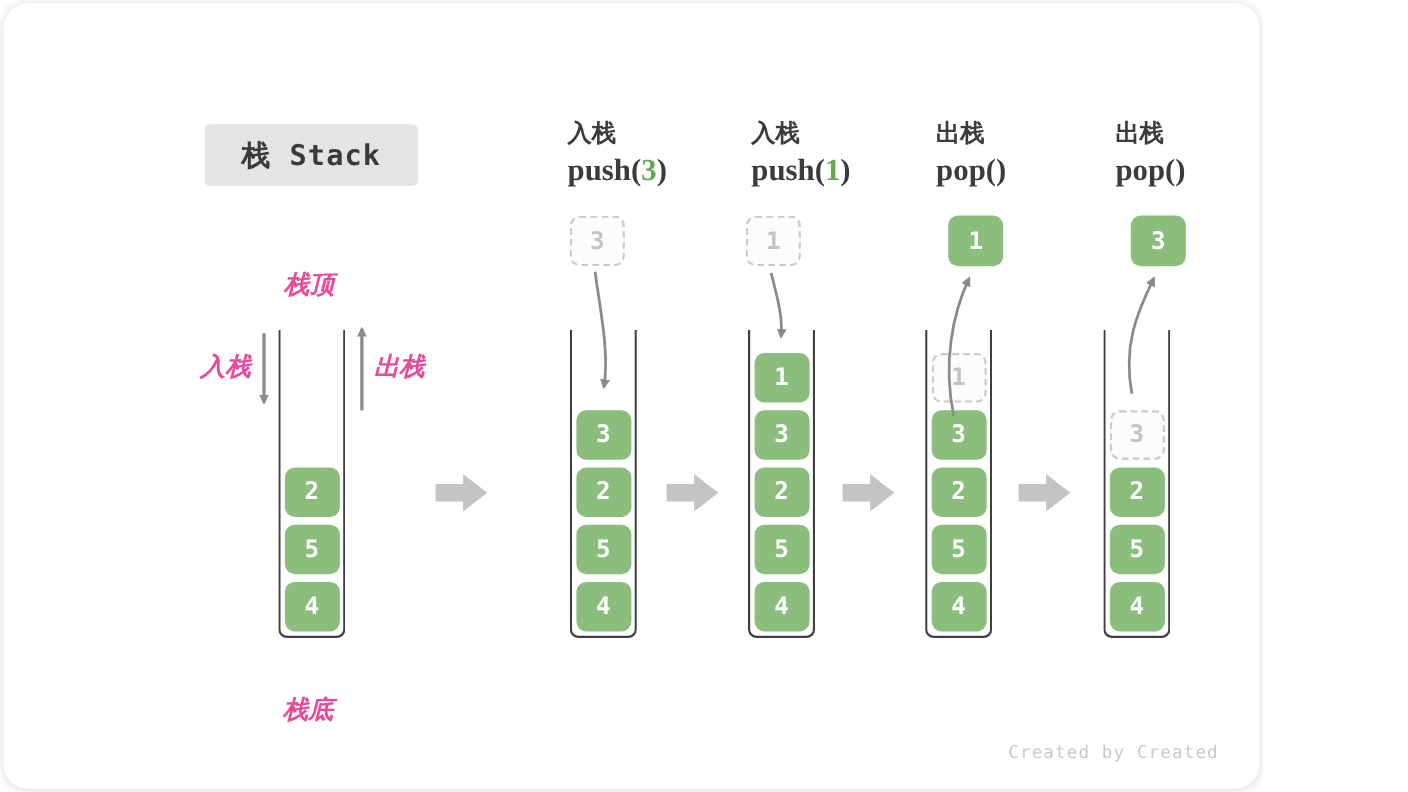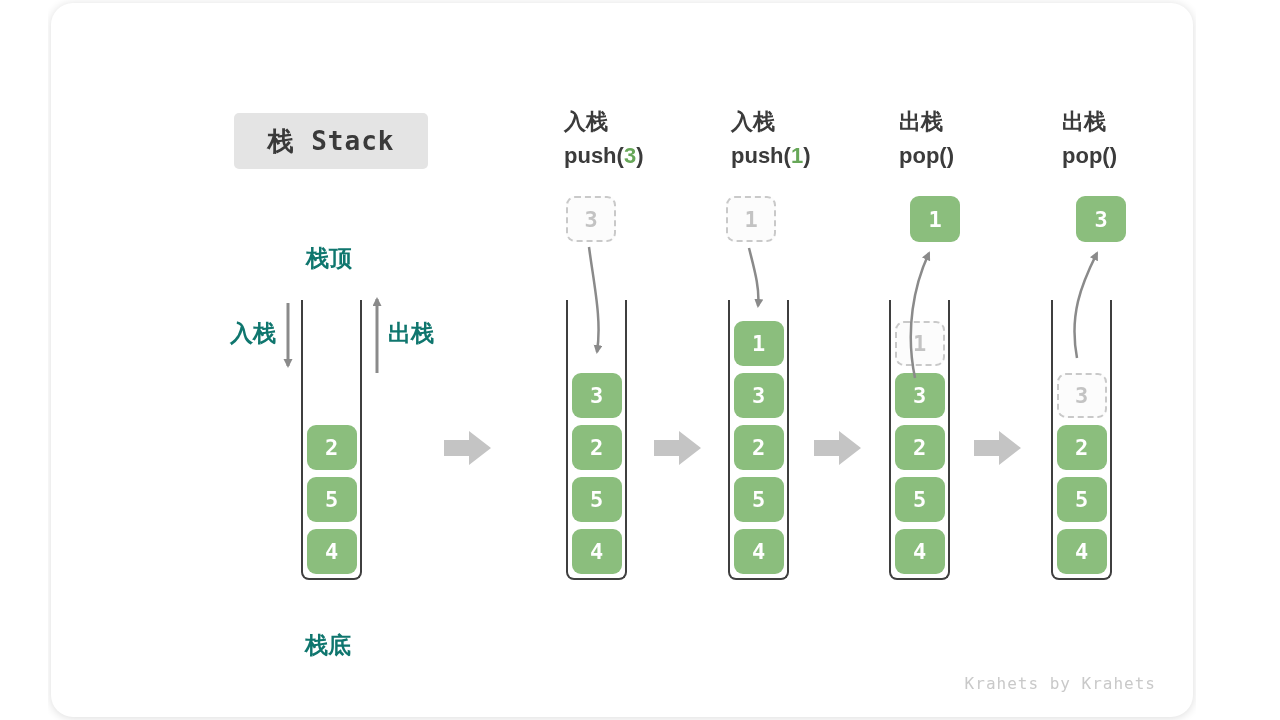--- a/index.html
+++ b/index.html
@@ -1,48 +1,48 @@
 <!DOCTYPE html>
 <html><head>
 <meta charset="utf-8">
 <style>
   html,body{margin:0;padding:0;background:#ffffff;}
   .canvas{position:relative;width:1148px;height:720px;overflow:hidden;
-    font-family:"DejaVu Sans","Liberation Sans",sans-serif;margin-left:48px;}
+    font-family:"DejaVu Sans","Liberation Sans",sans-serif;}
   .card{position:absolute;left:3px;top:3px;right:3px;bottom:3px;background:#ffffff;
     border-radius:22px;box-shadow:0 1px 10px rgba(0,0,0,0.14);}
   
   .title-badge{position:absolute;left:186px;top:113px;width:194px;height:56px;
     background:#e4e4e4;border-radius:5px;display:flex;align-items:center;justify-content:center;
     font-family:"DejaVu Sans Mono","Liberation Mono",monospace;
     font-size:26px;font-weight:600;color:#3a3a3a;letter-spacing:1px;}
   
   .op{position:absolute;top:106px;}
   .op-cn{font-size:22px;font-weight:600;color:#3b3b3b;line-height:32px;}
-  .op-code{font-family:Liberation Sans, sans-serif;
-    font-size:22px;font-weight:600;color:#3b3b3b;line-height:36px;}
+  .op-code{font-family:Liberation Serif, serif;
+    font-size:28px;font-weight:600;color:#3b3b3b;line-height:36px;}
   .op-code .arg{color:#67a758;}
   
   .stack{position:absolute;top:300px;width:61px;height:280px;box-sizing:border-box;
     border-left:2px solid #3f3f3f;border-right:2px solid #3f3f3f;border-bottom:2px solid #3f3f3f;
     border-radius:0 0 8px 8px;background:#ffffff;}
   .stack-items{position:absolute;left:0;top:0;width:100%;height:100%;
     display:flex;flex-direction:column;justify-content:flex-end;align-items:center;
     gap:7px;padding-bottom:4px;box-sizing:border-box;}
   .item{width:50px;height:45px;box-sizing:border-box;border-radius:9px;
     display:flex;align-items:center;justify-content:center;
     font-family:"DejaVu Sans Mono","Liberation Mono",monospace;font-size:22px;font-weight:600;}
   .solid{background:#8bbe7d;color:#ffffff;}
   .ghost{background:#fcfcfc;border:2px dashed #c9c9c9;color:#c3c3c3;}
   
   .float-box{position:absolute;top:196px;width:50px;height:46px;box-sizing:border-box;
     border-radius:9px;display:flex;align-items:center;justify-content:center;
     font-family:"DejaVu Sans Mono","Liberation Mono",monospace;font-size:22px;font-weight:600;}
   
-  .side-label{position:absolute;font-size:23px;font-weight:700;color:#0f766e;}
+  .side-label{position:absolute;font-size:23px;font-weight:700;color:#ec4899;font-style:italic;}
   
   .watermark{position:absolute;right:40px;top:674px;
     font-family:"DejaVu Sans Mono","Liberation Mono",monospace;
     font-size:16px;color:#c9c9c9;letter-spacing:1px;}
   svg.overlay{position:absolute;left:0;top:0;pointer-events:none;}
 </style>
 </head>
 <body>
 
 <div class="canvas">
@@ -133,14 +133,14 @@
     <path d="M 701 248 C 706 268, 712 288, 710 306" stroke="#8a8a8a" stroke-width="2.5" fill="none" marker-end="url(#ah)"></path>
     <path d="M 867 378 C 857 330, 866 285, 881 253" stroke="#8a8a8a" stroke-width="2.5" fill="none" marker-end="url(#ah)"></path>
     <path d="M 1029 358 C 1021 315, 1033 285, 1049 253" stroke="#8a8a8a" stroke-width="2.5" fill="none" marker-end="url(#ah)"></path>
 
     <polygon points="396,440 421,440 421,431 443,448 421,465 421,456 396,456" fill="#c4c4c4"></polygon>
     <polygon points="606,440 631,440 631,431 653,448 631,465 631,456 606,456" fill="#c4c4c4"></polygon>
     <polygon points="766,440 791,440 791,431 813,448 791,465 791,456 766,456" fill="#c4c4c4"></polygon>
     <polygon points="926,440 951,440 951,431 973,448 951,465 951,456 926,456" fill="#c4c4c4"></polygon>
   </svg>
 
-  <div class="watermark">Krahets by Krahets</div>
+  <div class="watermark">Created by Created</div>
 </div>
 
 </body></html>

